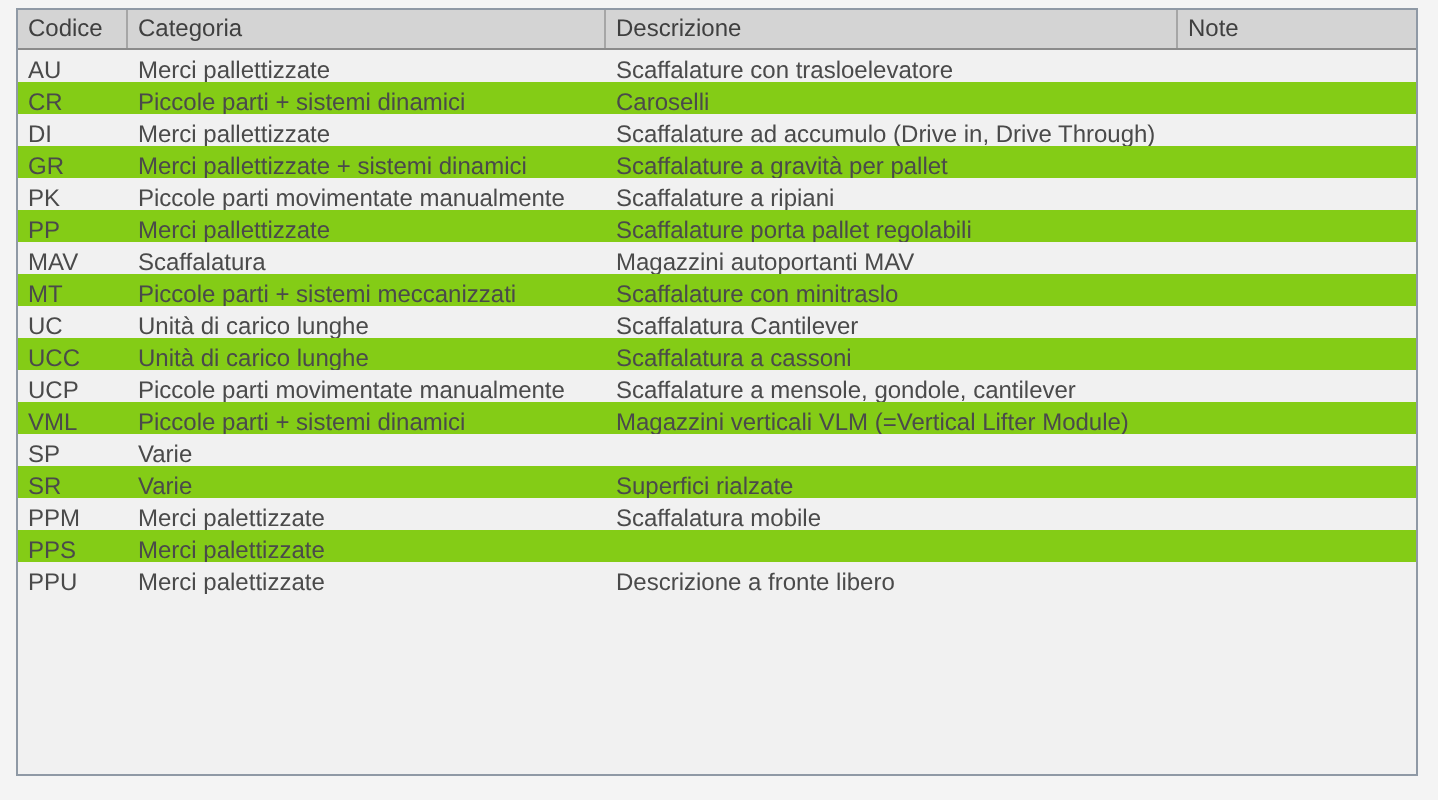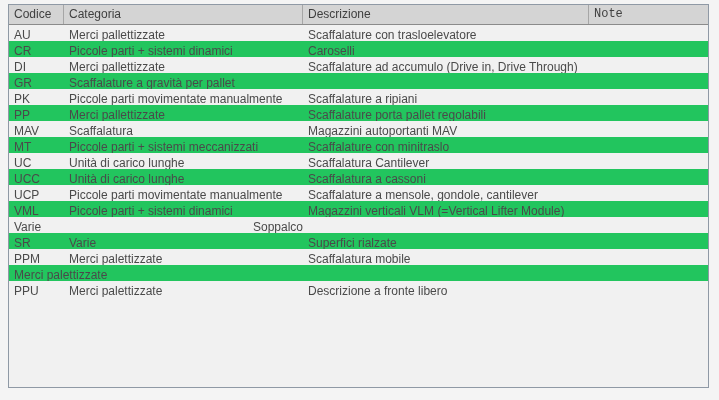--- a/index.html
+++ b/index.html
@@ -31,33 +31,33 @@
     border-right: 1px solid #a6a6a6;
     overflow: hidden;
     white-space: nowrap;
   }
   .header-cell:last-child { border-right: none; }
   .row {
     display: flex;
     height: 16px;
   }
   .row.odd  { background: #f1f1f1; }
-  .row.even { background: #22c55e; justify-content: flex-end; }
+  .row.even { background: #84cc16; justify-content: flex-end; }
   .cell {
     font-size: 12px;
     color: #4a4a4a;
     line-height: 21px;
     padding-left: 5px;
     overflow: hidden;
     white-space: nowrap;
   }
   .c0 { width: 55px;  flex: 0 0 55px; }
   .c1 { width: 239px; flex: 0 0 239px; }
   .c2 { width: 286px; flex: 0 0 286px; }
-  .c3 { flex: 1 1 auto; font-family: Liberation Mono, monospace; }
+  .c3 { flex: 1 1 auto; }
 </style>
 </head>
 <body>
 
 <div class="grid">
   <div class="header-row">
       <div class="header-cell c0">Codice</div>
       <div class="header-cell c1">Categoria</div>
       <div class="header-cell c2">Descrizione</div>
       <div class="header-cell c3">Note</div>
@@ -76,20 +76,21 @@
         <div class="cell c3"></div>
       </div>
       <div class="row odd">
         <div class="cell c0">DI</div>
         <div class="cell c1">Merci pallettizzate</div>
         <div class="cell c2">Scaffalature ad accumulo (Drive in, Drive Through)</div>
         <div class="cell c3"></div>
       </div>
       <div class="row even">
         <div class="cell c0">GR</div>
+        <div class="cell c1">Merci pallettizzate + sistemi dinamici</div>
         <div class="cell c2">Scaffalature a gravità per pallet</div>
         <div class="cell c3"></div>
       </div>
       <div class="row odd">
         <div class="cell c0">PK</div>
         <div class="cell c1">Piccole parti movimentate manualmente</div>
         <div class="cell c2">Scaffalature a ripiani</div>
         <div class="cell c3"></div>
       </div>
       <div class="row even">
@@ -128,37 +129,38 @@
         <div class="cell c2">Scaffalature a mensole, gondole, cantilever</div>
         <div class="cell c3"></div>
       </div>
       <div class="row even">
         <div class="cell c0">VML</div>
         <div class="cell c1">Piccole parti + sistemi dinamici</div>
         <div class="cell c2">Magazzini verticali VLM (=Vertical Lifter Module)</div>
         <div class="cell c3"></div>
       </div>
       <div class="row odd">
+        <div class="cell c0">SP</div>
         <div class="cell c1">Varie</div>
-        <div class="cell c2">Soppalco</div>
         <div class="cell c3"></div>
       </div>
       <div class="row even">
         <div class="cell c0">SR</div>
         <div class="cell c1">Varie</div>
         <div class="cell c2">Superfici rialzate</div>
         <div class="cell c3"></div>
       </div>
       <div class="row odd">
         <div class="cell c0">PPM</div>
         <div class="cell c1">Merci palettizzate</div>
         <div class="cell c2">Scaffalatura mobile</div>
         <div class="cell c3"></div>
       </div>
       <div class="row even">
+        <div class="cell c0">PPS</div>
         <div class="cell c1">Merci palettizzate</div>
         <div class="cell c3"></div>
       </div>
       <div class="row odd">
         <div class="cell c0">PPU</div>
         <div class="cell c1">Merci palettizzate</div>
         <div class="cell c2">Descrizione a fronte libero</div>
         <div class="cell c3"></div>
       </div>
     </div>

